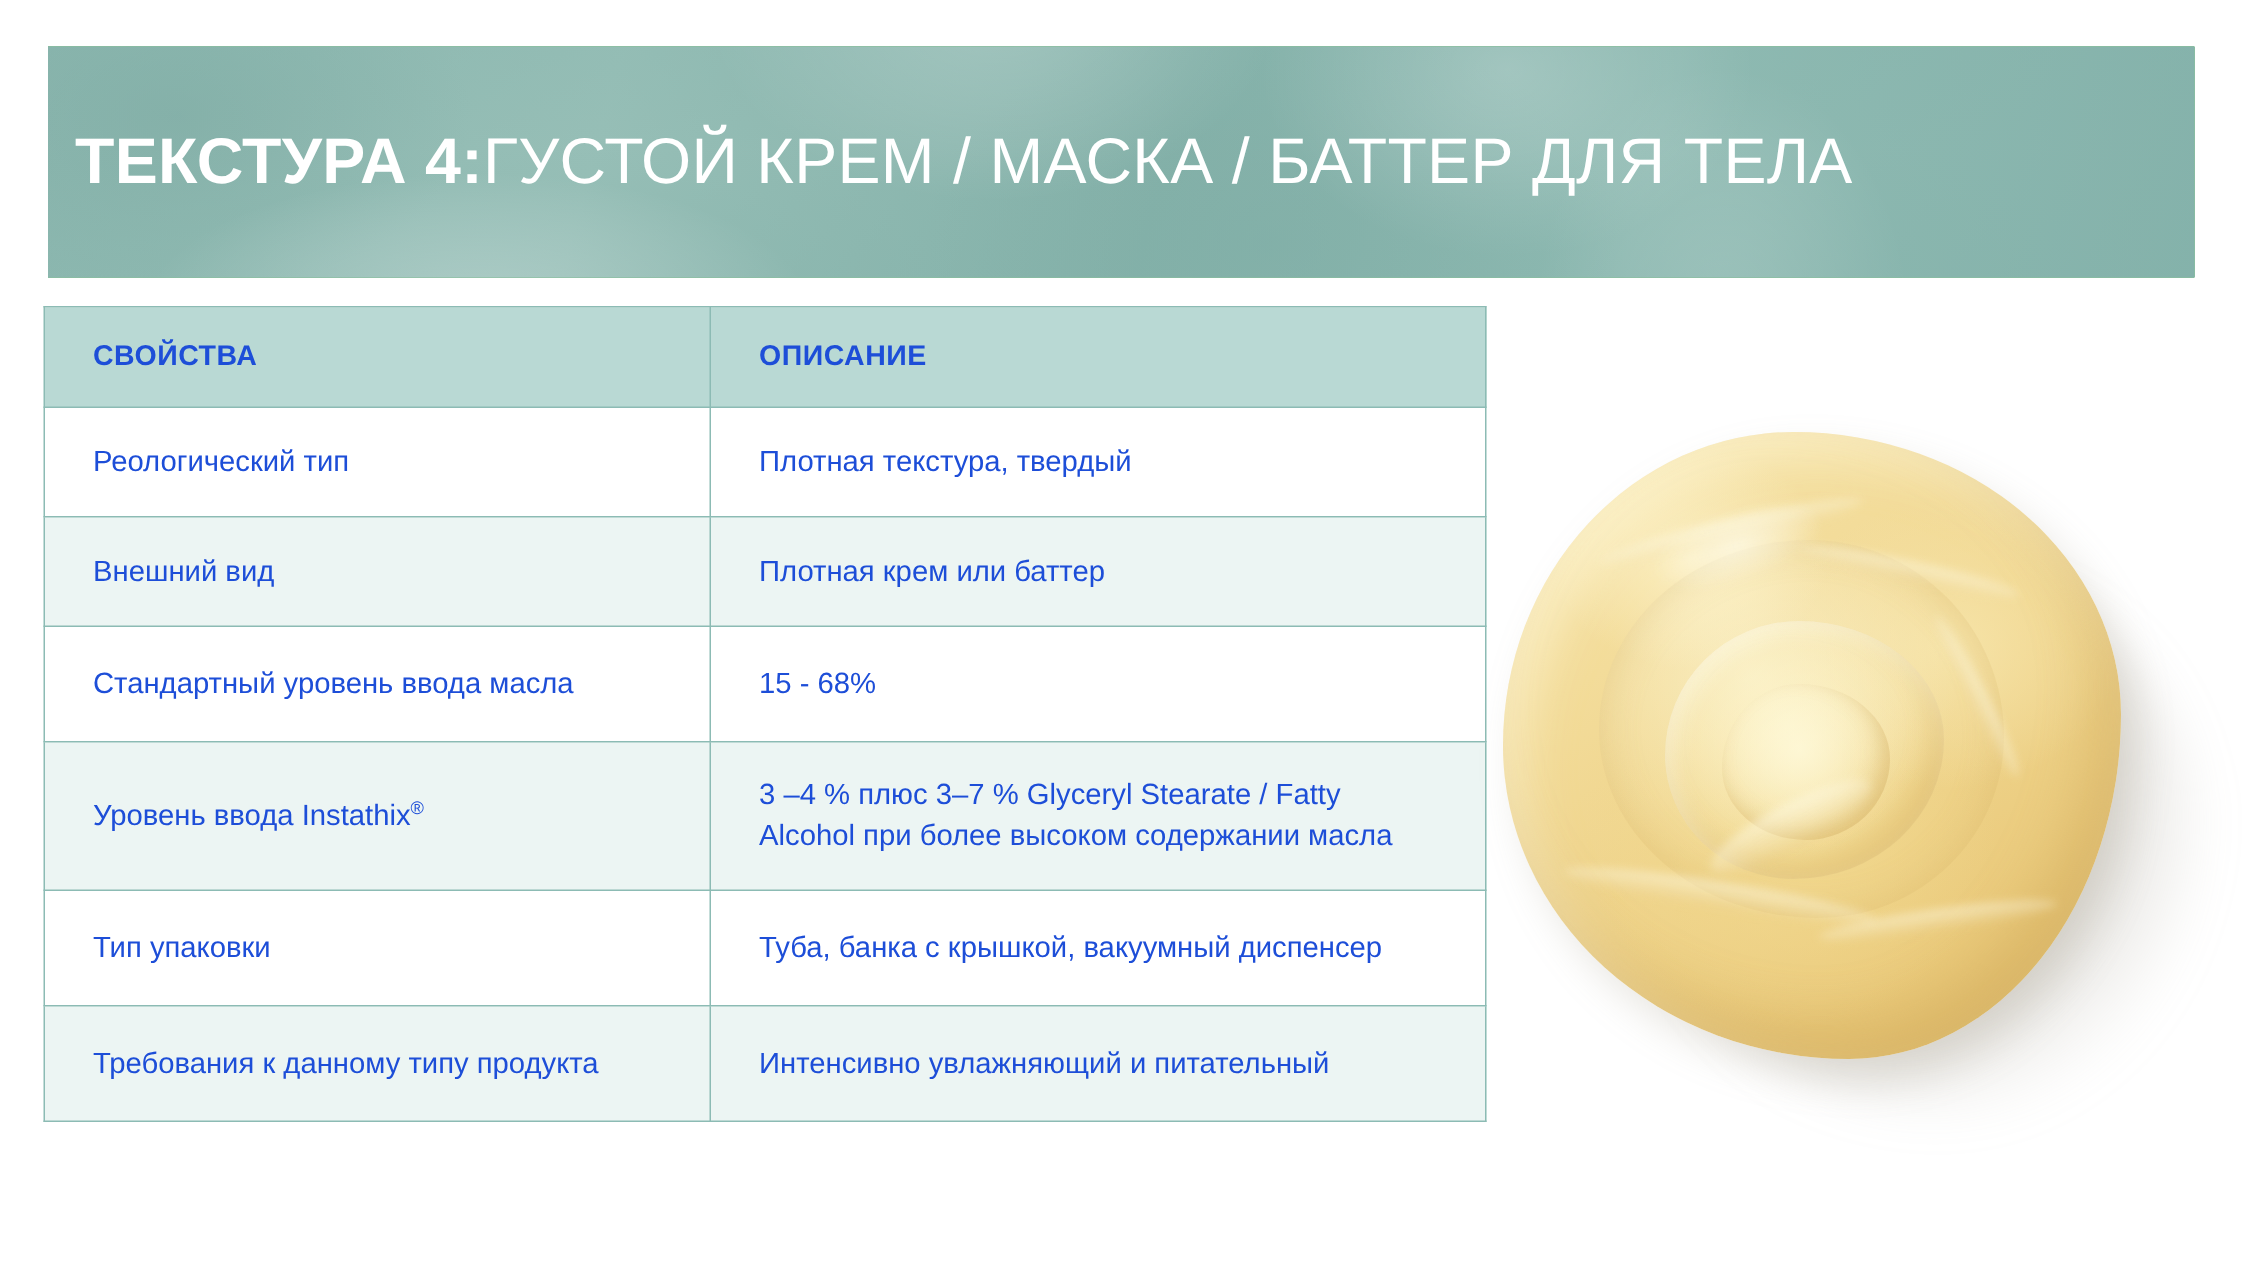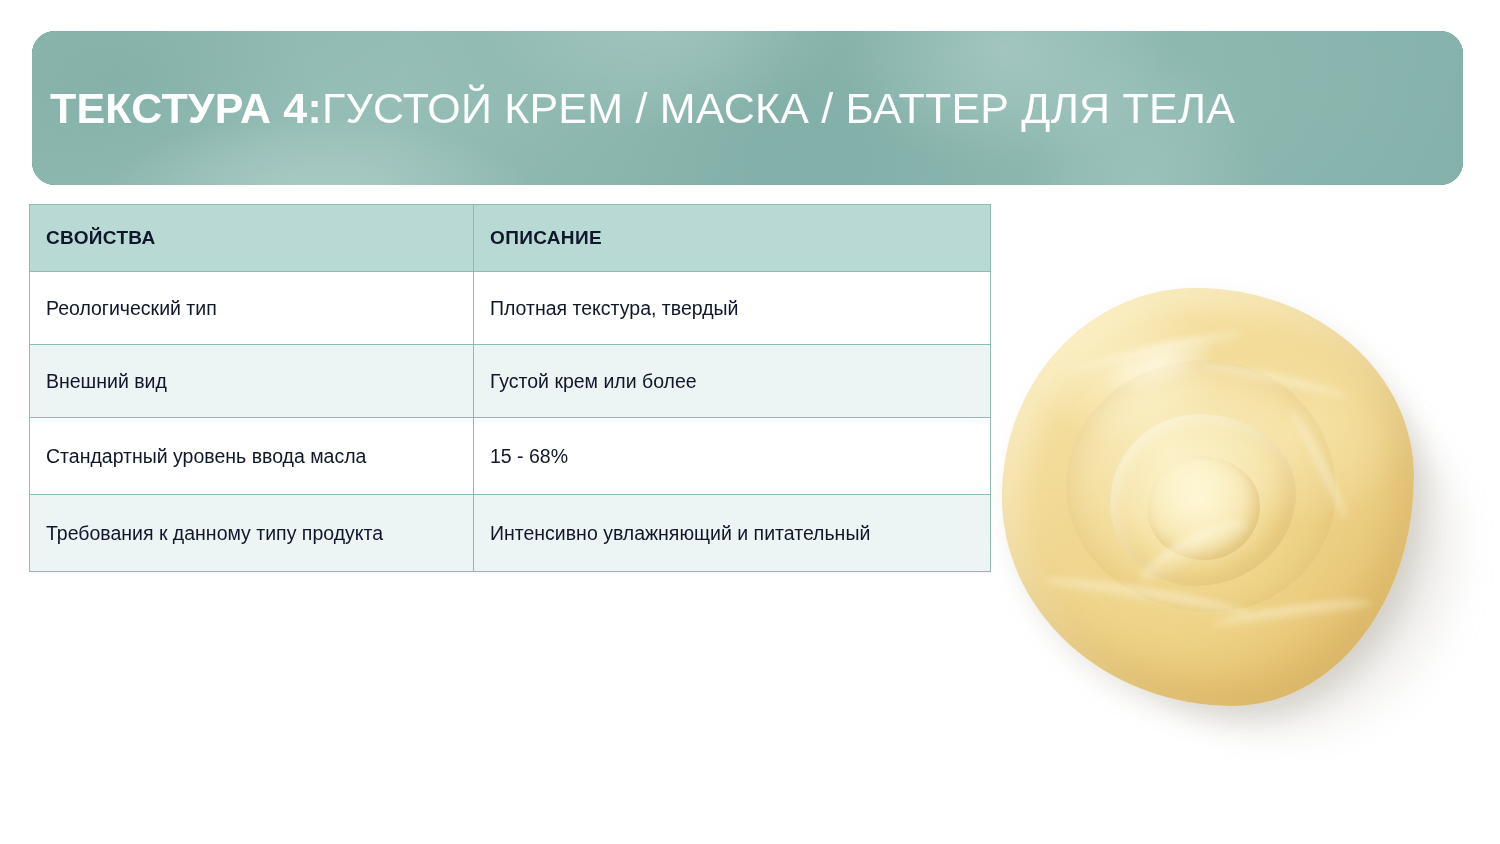--- a/index.html
+++ b/index.html
@@ -19,21 +19,20 @@
 
   
   .banner {
     position: absolute;
     left: 32px;
     top: 31px;
     width: 1431px;
     height: 154px;
     overflow: hidden;
     background: #15803d;
-    border-radius: 23px;
   }
   
   .banner-photo {
     position: absolute;
     inset: 0;
     background:
       radial-gradient(ellipse 360px 150px at 20% 115%, rgba(255,255,255,0.50), rgba(255,255,255,0) 62%),
       radial-gradient(ellipse 300px 210px at 44% -20%, rgba(255,255,255,0.34), rgba(255,255,255,0) 64%),
       radial-gradient(ellipse 250px 190px at 68% 10%, rgba(255,255,255,0.30), rgba(255,255,255,0) 66%),
       radial-gradient(ellipse 190px 260px at 78% 120%, rgba(255,255,255,0.26), rgba(255,255,255,0) 66%),
@@ -75,24 +74,24 @@
     width: 961px;
     border-collapse: collapse;
     table-layout: fixed;
   }
   .spec-table col.c-prop { width: 444px; }
   .spec-table col.c-desc { width: 517px; }
 
   .spec-table th,
   .spec-table td {
     border: 1px solid #8cbbb4;
-    padding: 0 16px;
+    padding: 0 32px;
     text-align: left;
     vertical-align: middle;
-    color: #0f172a;
+    color: #1d4ed8;
     font-size: 19.5px;
     font-weight: 400;
     line-height: 1.38;
   }
   .spec-table thead th {
     background: #b9d9d4;
     height: 66px;
     font-weight: 700;
     font-size: 19px;
     letter-spacing: 0.35px;
@@ -218,25 +217,33 @@
       <th>ОПИСАНИЕ</th>
     </tr>
   </thead>
   <tbody>
     <tr class="row-plain">
       <td>Реологический тип</td>
       <td>Плотная текстура, твердый</td>
     </tr>
     <tr class="row-tint">
       <td>Внешний вид</td>
-      <td>Густой крем или более</td>
+      <td>Плотная крем или баттер</td>
     </tr>
     <tr class="row-plain row-tall">
       <td>Стандартный уровень ввода масла</td>
       <td>15 - 68%</td>
+    </tr>
+    <tr class="row-tint row-xtall">
+      <td><span>Уровень ввода Instathix</span><sup class="reg">®</sup></td>
+      <td>3 –4 % плюс 3–7 % Glyceryl Stearate / Fatty Alcohol при более высоком содержании масла</td>
+    </tr>
+    <tr class="row-plain row-tall">
+      <td>Тип упаковки</td>
+      <td>Туба, банка с крышкой, вакуумный диспенсер</td>
     </tr>
     <tr class="row-tint row-tall">
       <td>Требования к данному типу продукта</td>
       <td>Интенсивно увлажняющий и питательный</td>
     </tr>
   </tbody>
 </table>
 
 <div class="product-shot">
   <div class="blob-shadow"></div>

